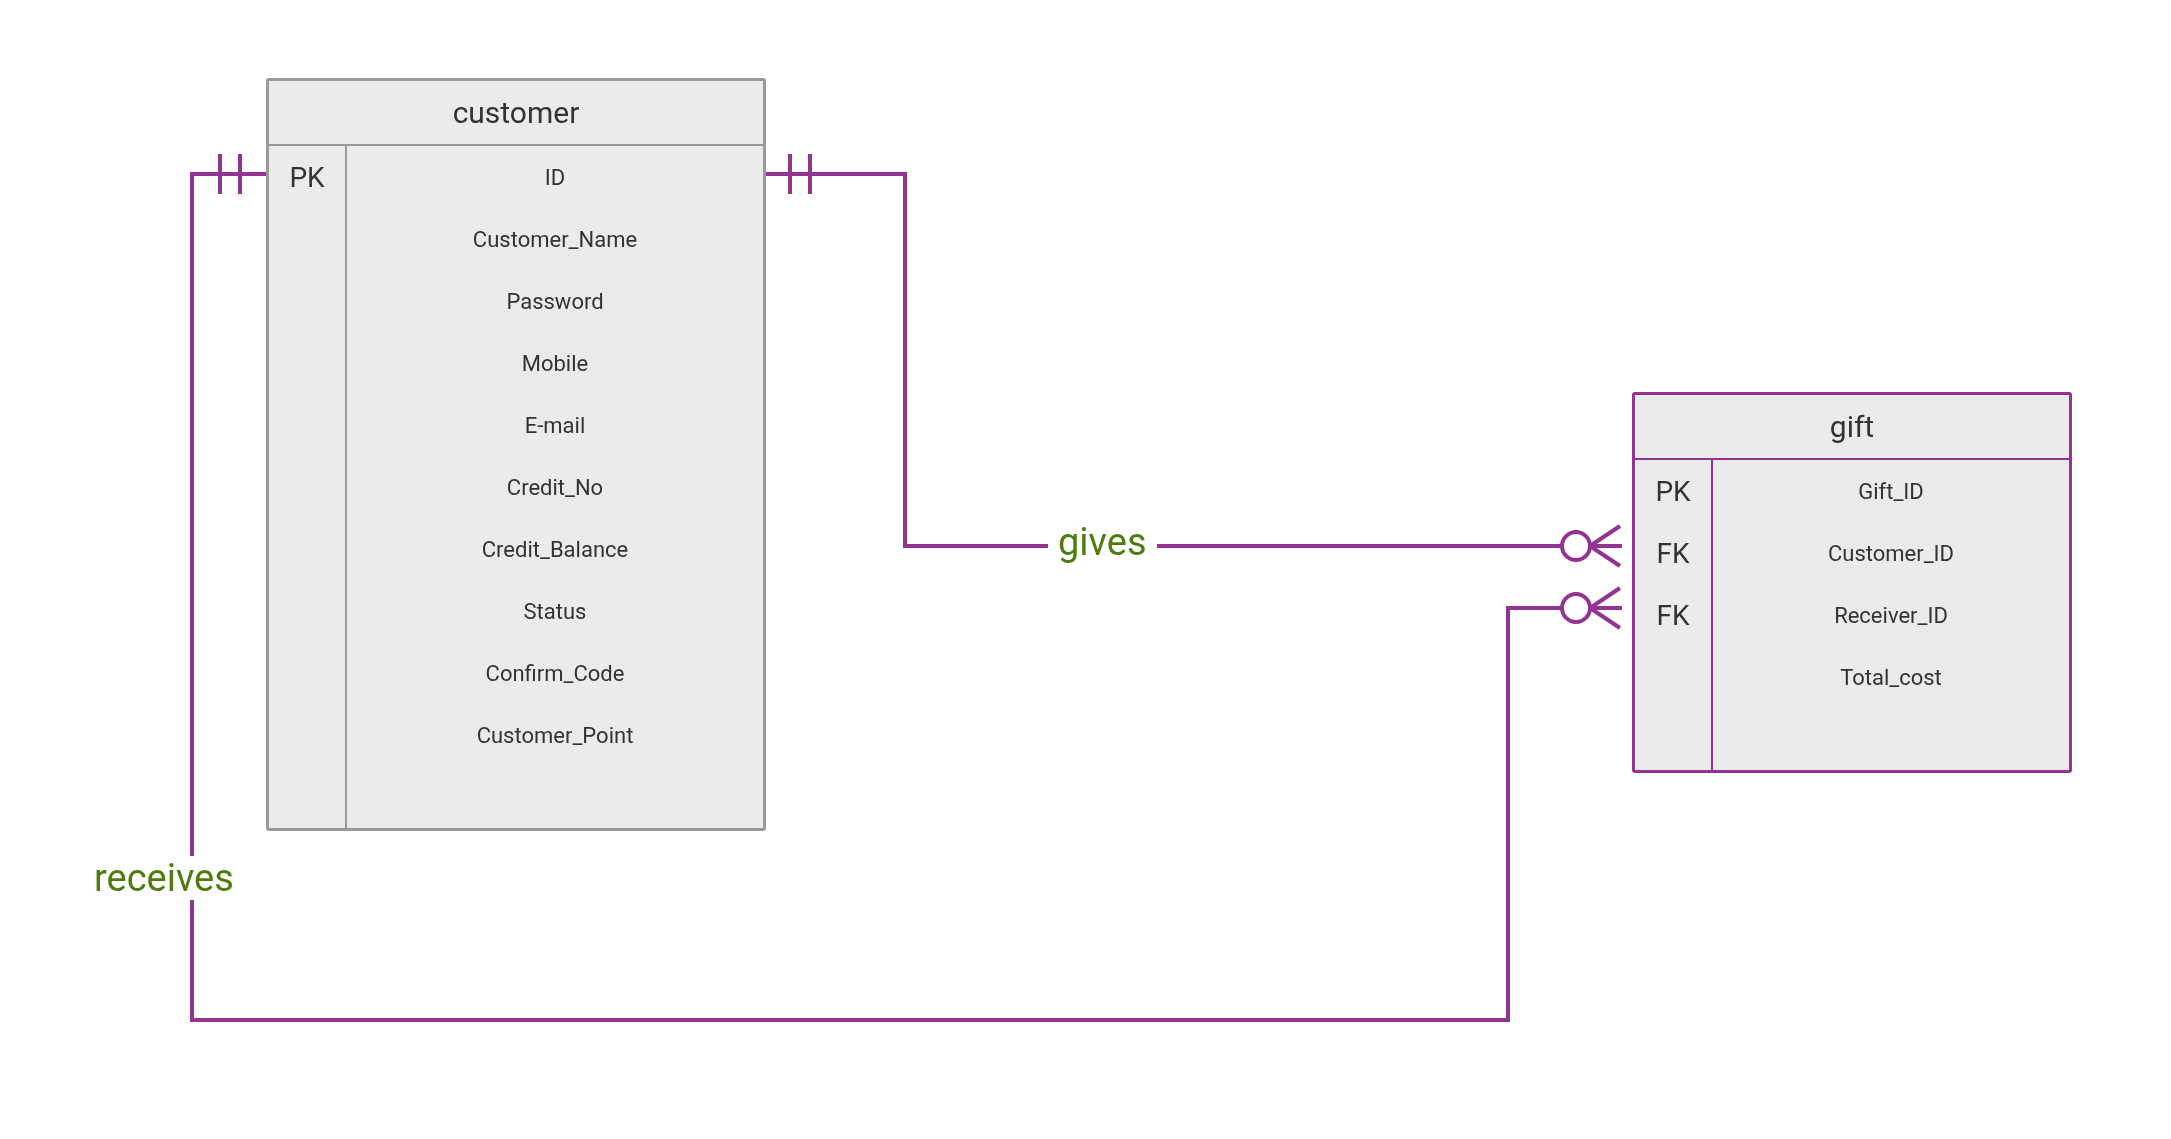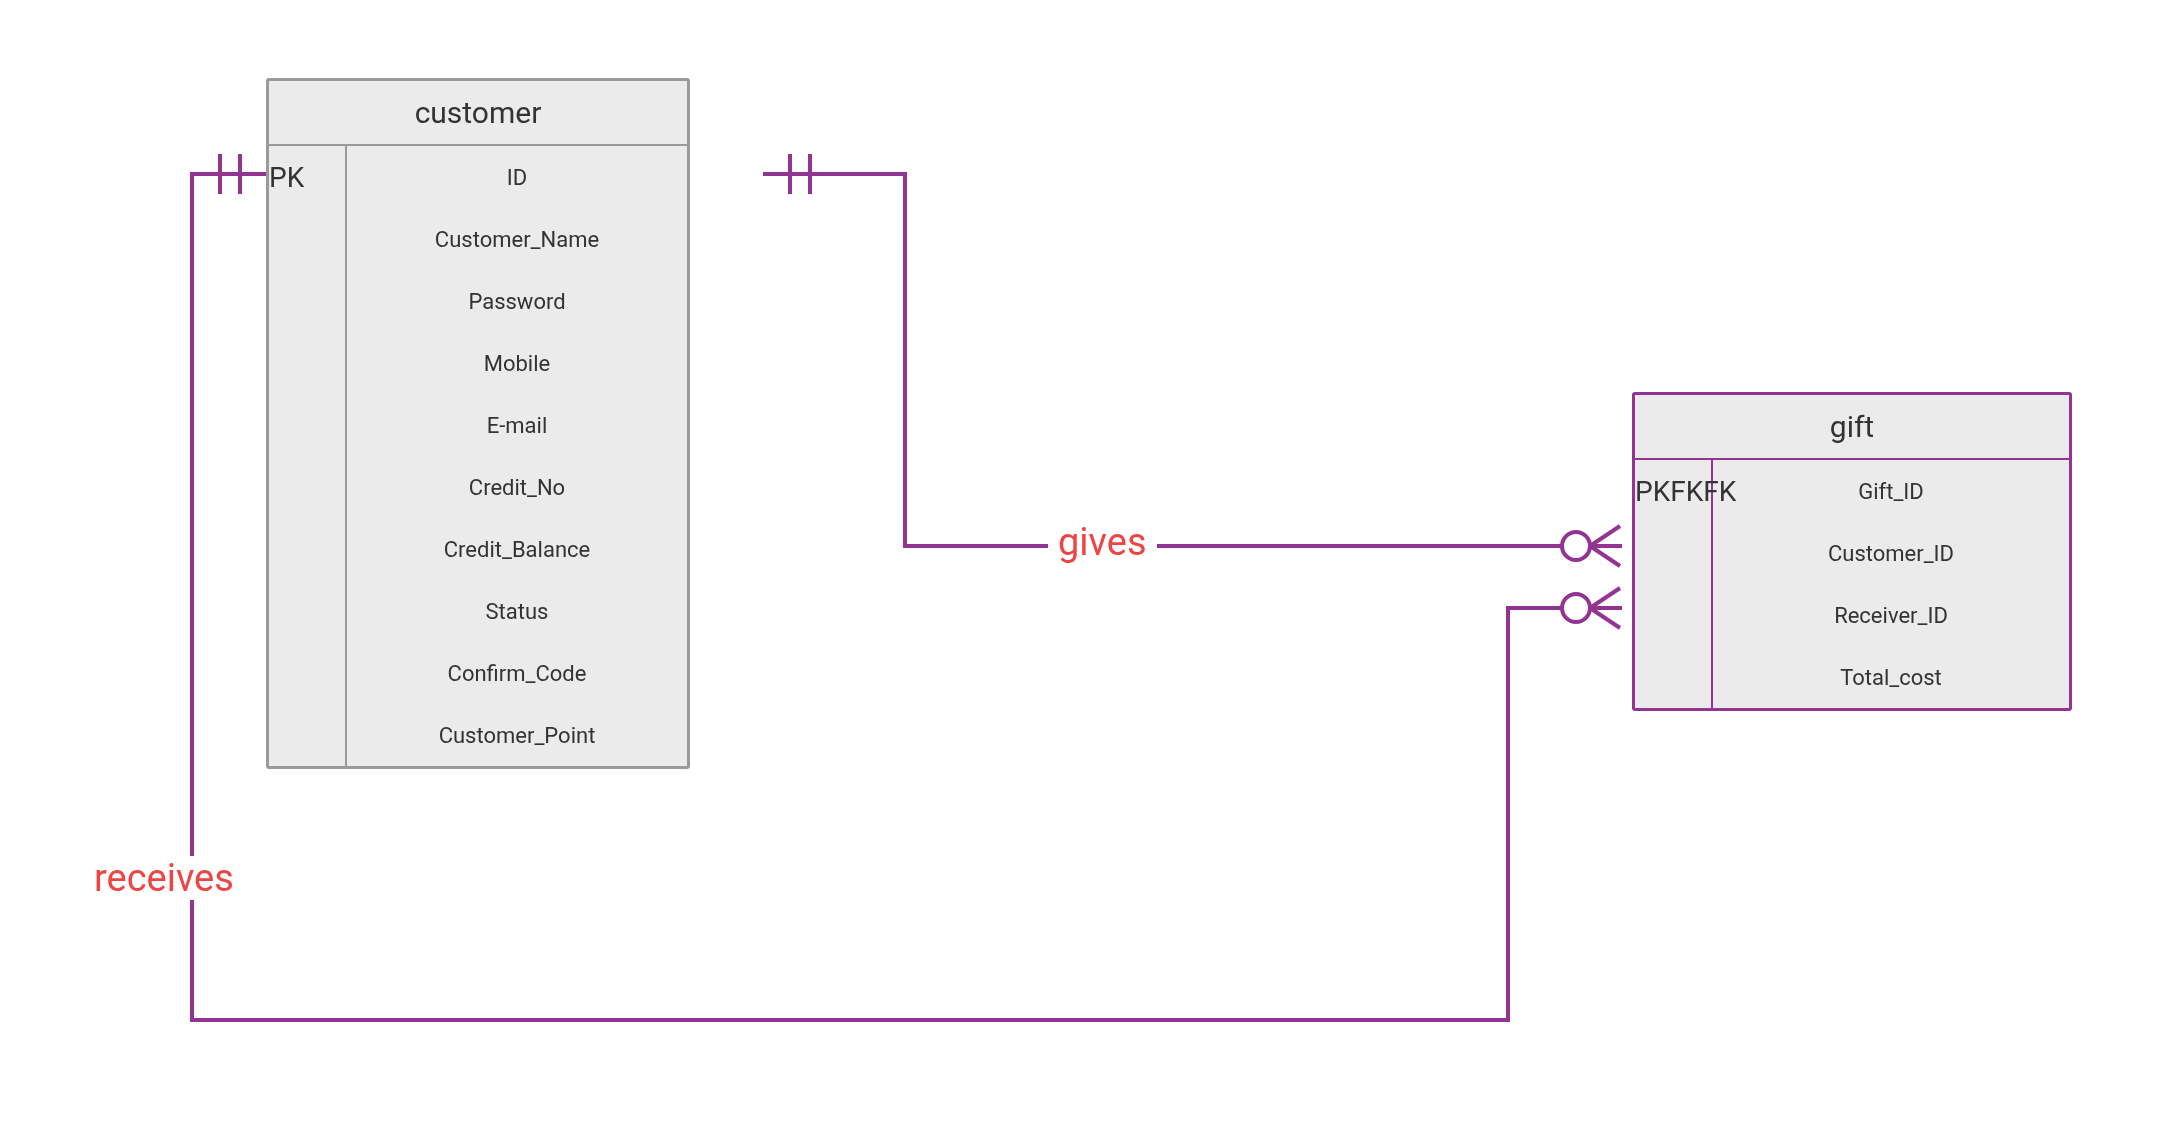--- a/index.html
+++ b/index.html
@@ -33,21 +33,22 @@
   }
   .entity.customer .entity-title { border-bottom-color: #9a9a9a; }
   .entity.gift .entity-title { border-bottom-color: #933392; }
   .entity-body {
     display: flex;
     flex-direction: row;
   }
   .key-col {
     border-right: 2px solid;
     display: flex;
-    flex-direction: row;
+    flex-direction: column;
+    justify-content: flex-end;
   }
   .entity.customer .key-col { border-right-color: #9a9a9a; width: 78px; }
   .entity.gift .key-col { border-right-color: #933392; width: 78px; }
   .attr-col {
     flex: 1;
     display: flex;
     flex-direction: column;
   }
   .key-cell, .attr-cell {
     height: 62px;
@@ -62,21 +63,21 @@
     position: absolute;
     top: 0;
     left: 0;
     width: 2171px;
     height: 1139px;
     pointer-events: none;
   }
   .conn-label {
     position: absolute;
     font-size: 38px;
-    color: #ef4444;
+    color: #4d7c0f;
     background: #ffffff;
     padding: 0 10px;
   }
 </style>
 </head>
 <body>
 
 <svg class="conn">
 
   <g stroke="#933392" stroke-width="4" fill="none">
@@ -101,21 +102,21 @@
     <circle cx="1576" cy="608" r="14" fill="#ffffff"></circle>
     <line x1="1590" y1="608" x2="1620" y2="588"></line>
     <line x1="1590" y1="608" x2="1620" y2="608"></line>
     <line x1="1590" y1="608" x2="1620" y2="628"></line>
   </g>
 </svg>
 
 <div class="conn-label" style="left:1048px; top:520px;">gives</div>
 <div class="conn-label" style="left:84px; top:836px;margin-top:20px;">receives</div>
 
-<div class="entity customer" style="left:266px; top:78px; width:424px;">
+<div class="entity customer" style="left:266px; top:78px; width:500px;">
   <div class="entity-title">customer</div>
   <div class="entity-body">
     <div class="key-col">
       <div class="key-cell">PK</div>
       <div class="key-cell"></div>
       <div class="key-cell"></div>
       <div class="key-cell"></div>
       <div class="key-cell"></div>
       <div class="key-cell"></div>
       <div class="key-cell"></div>

